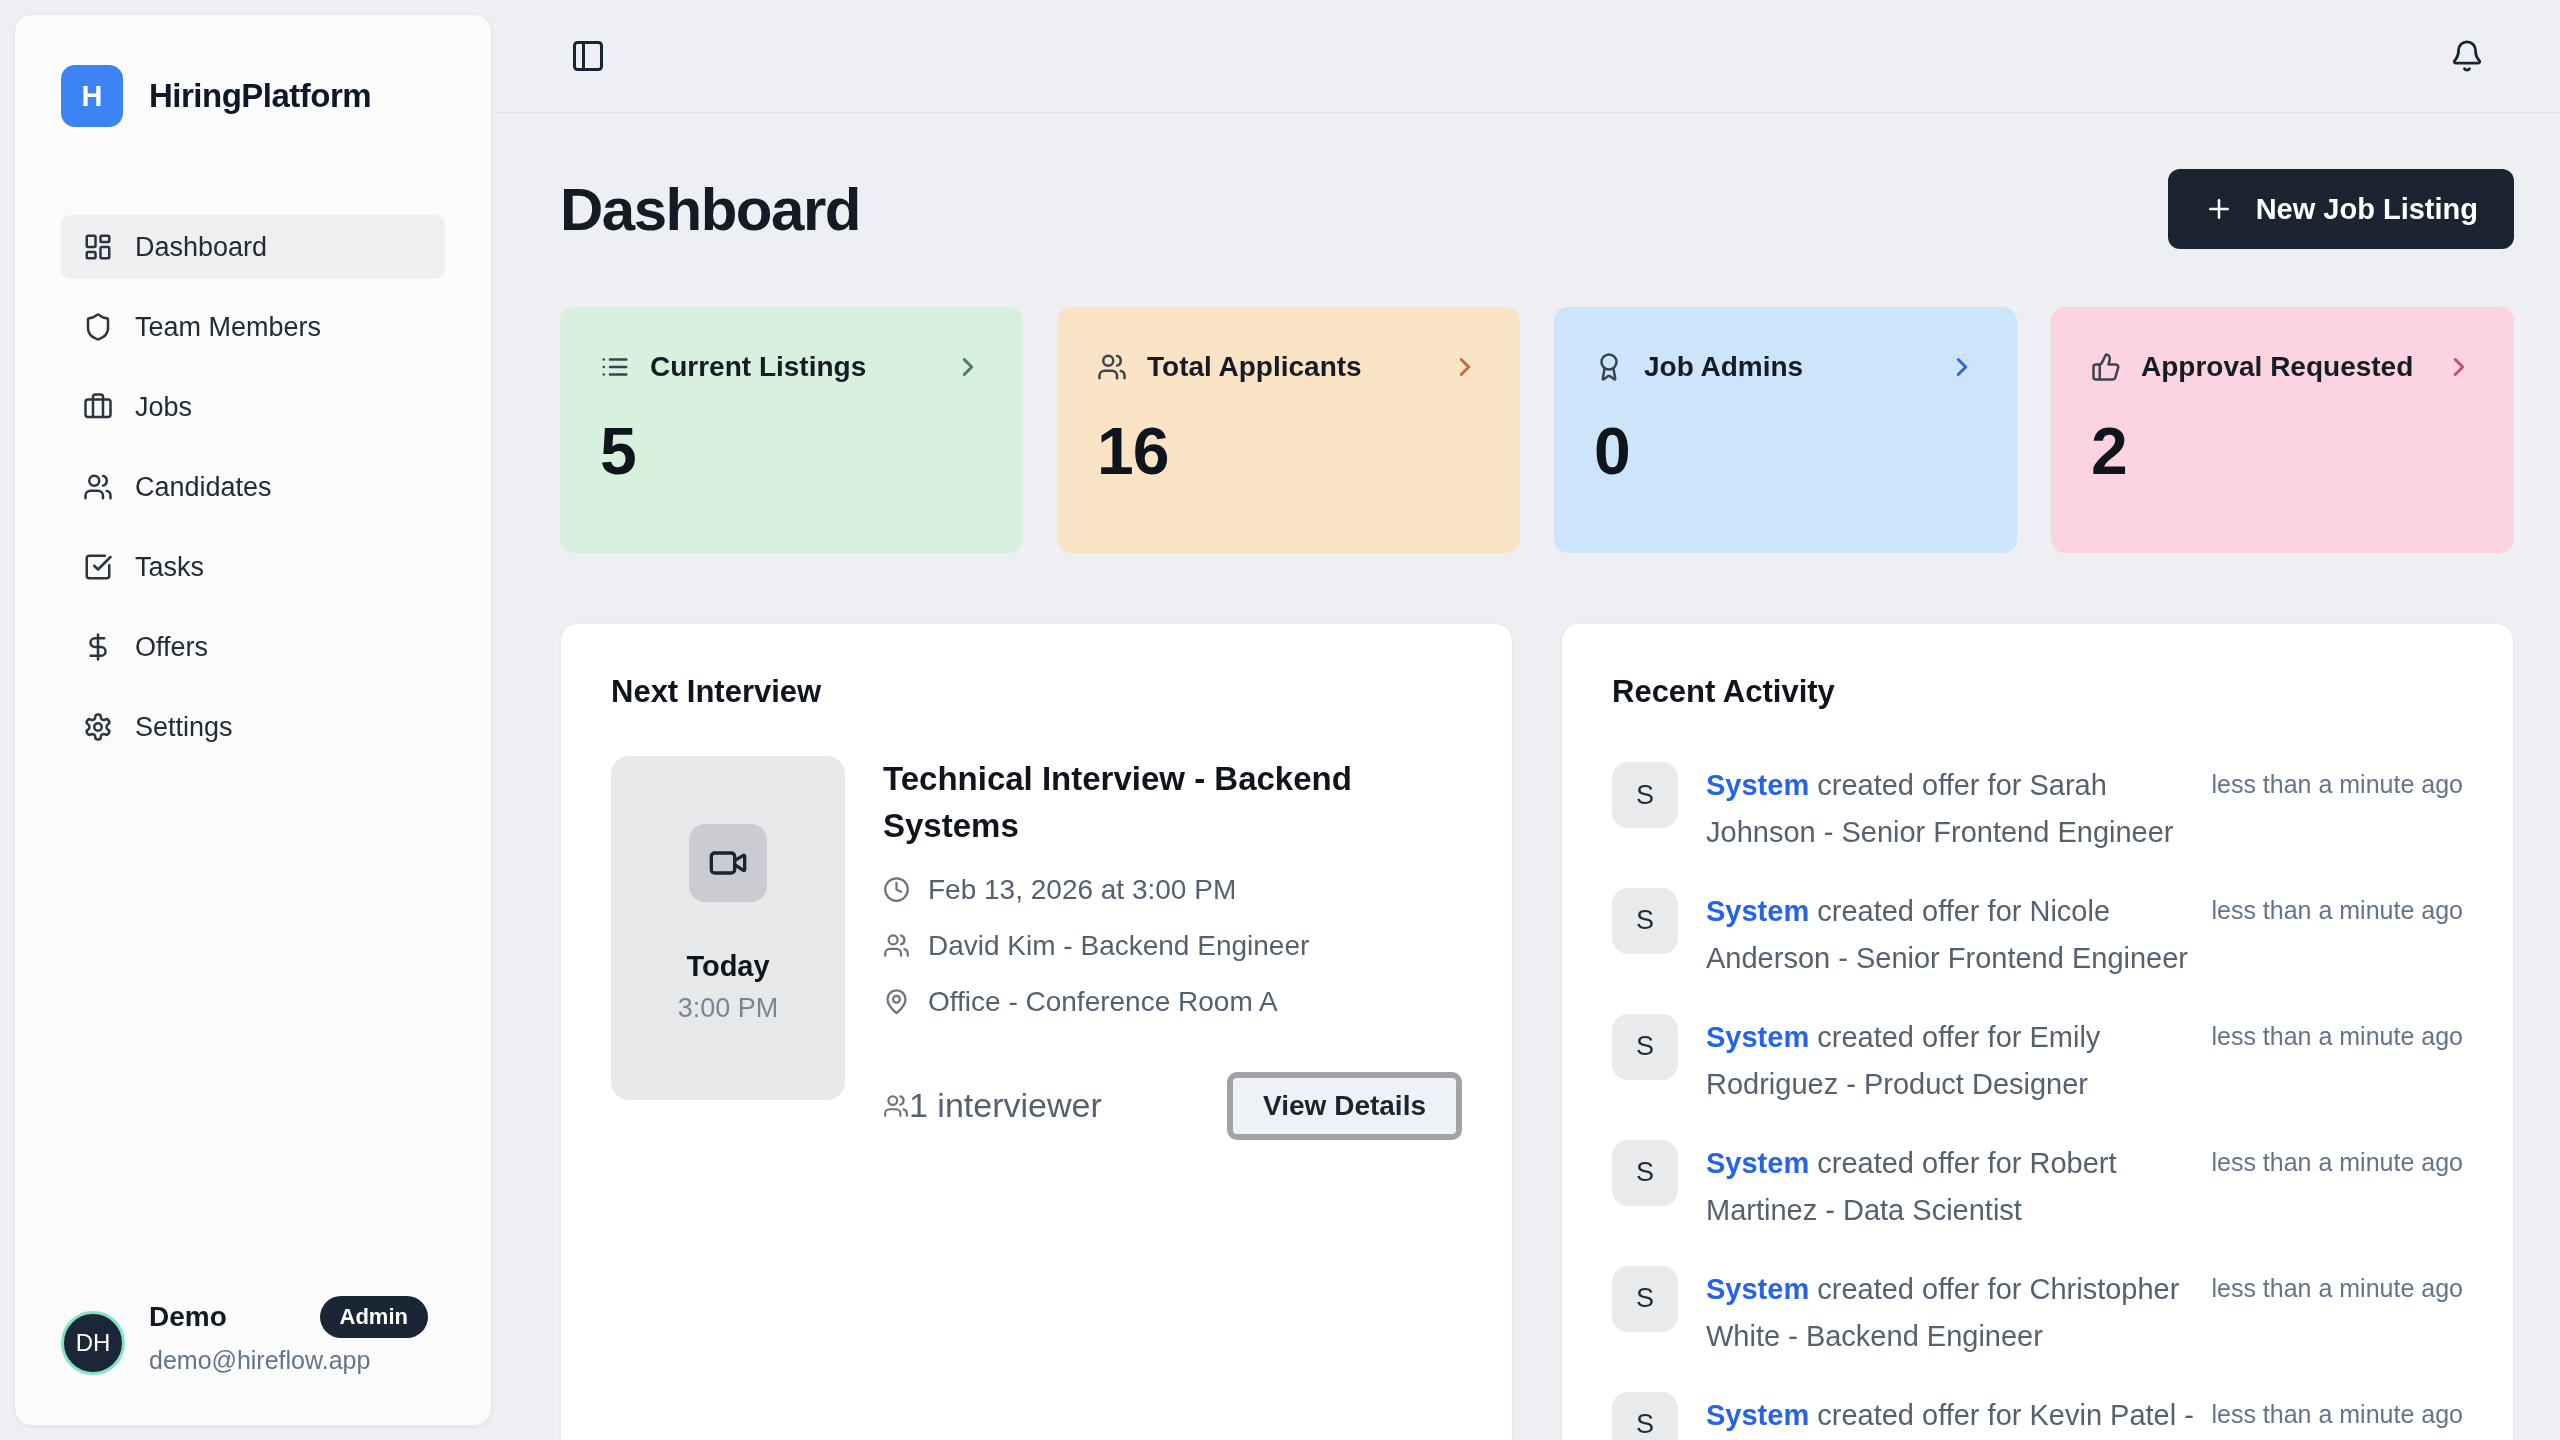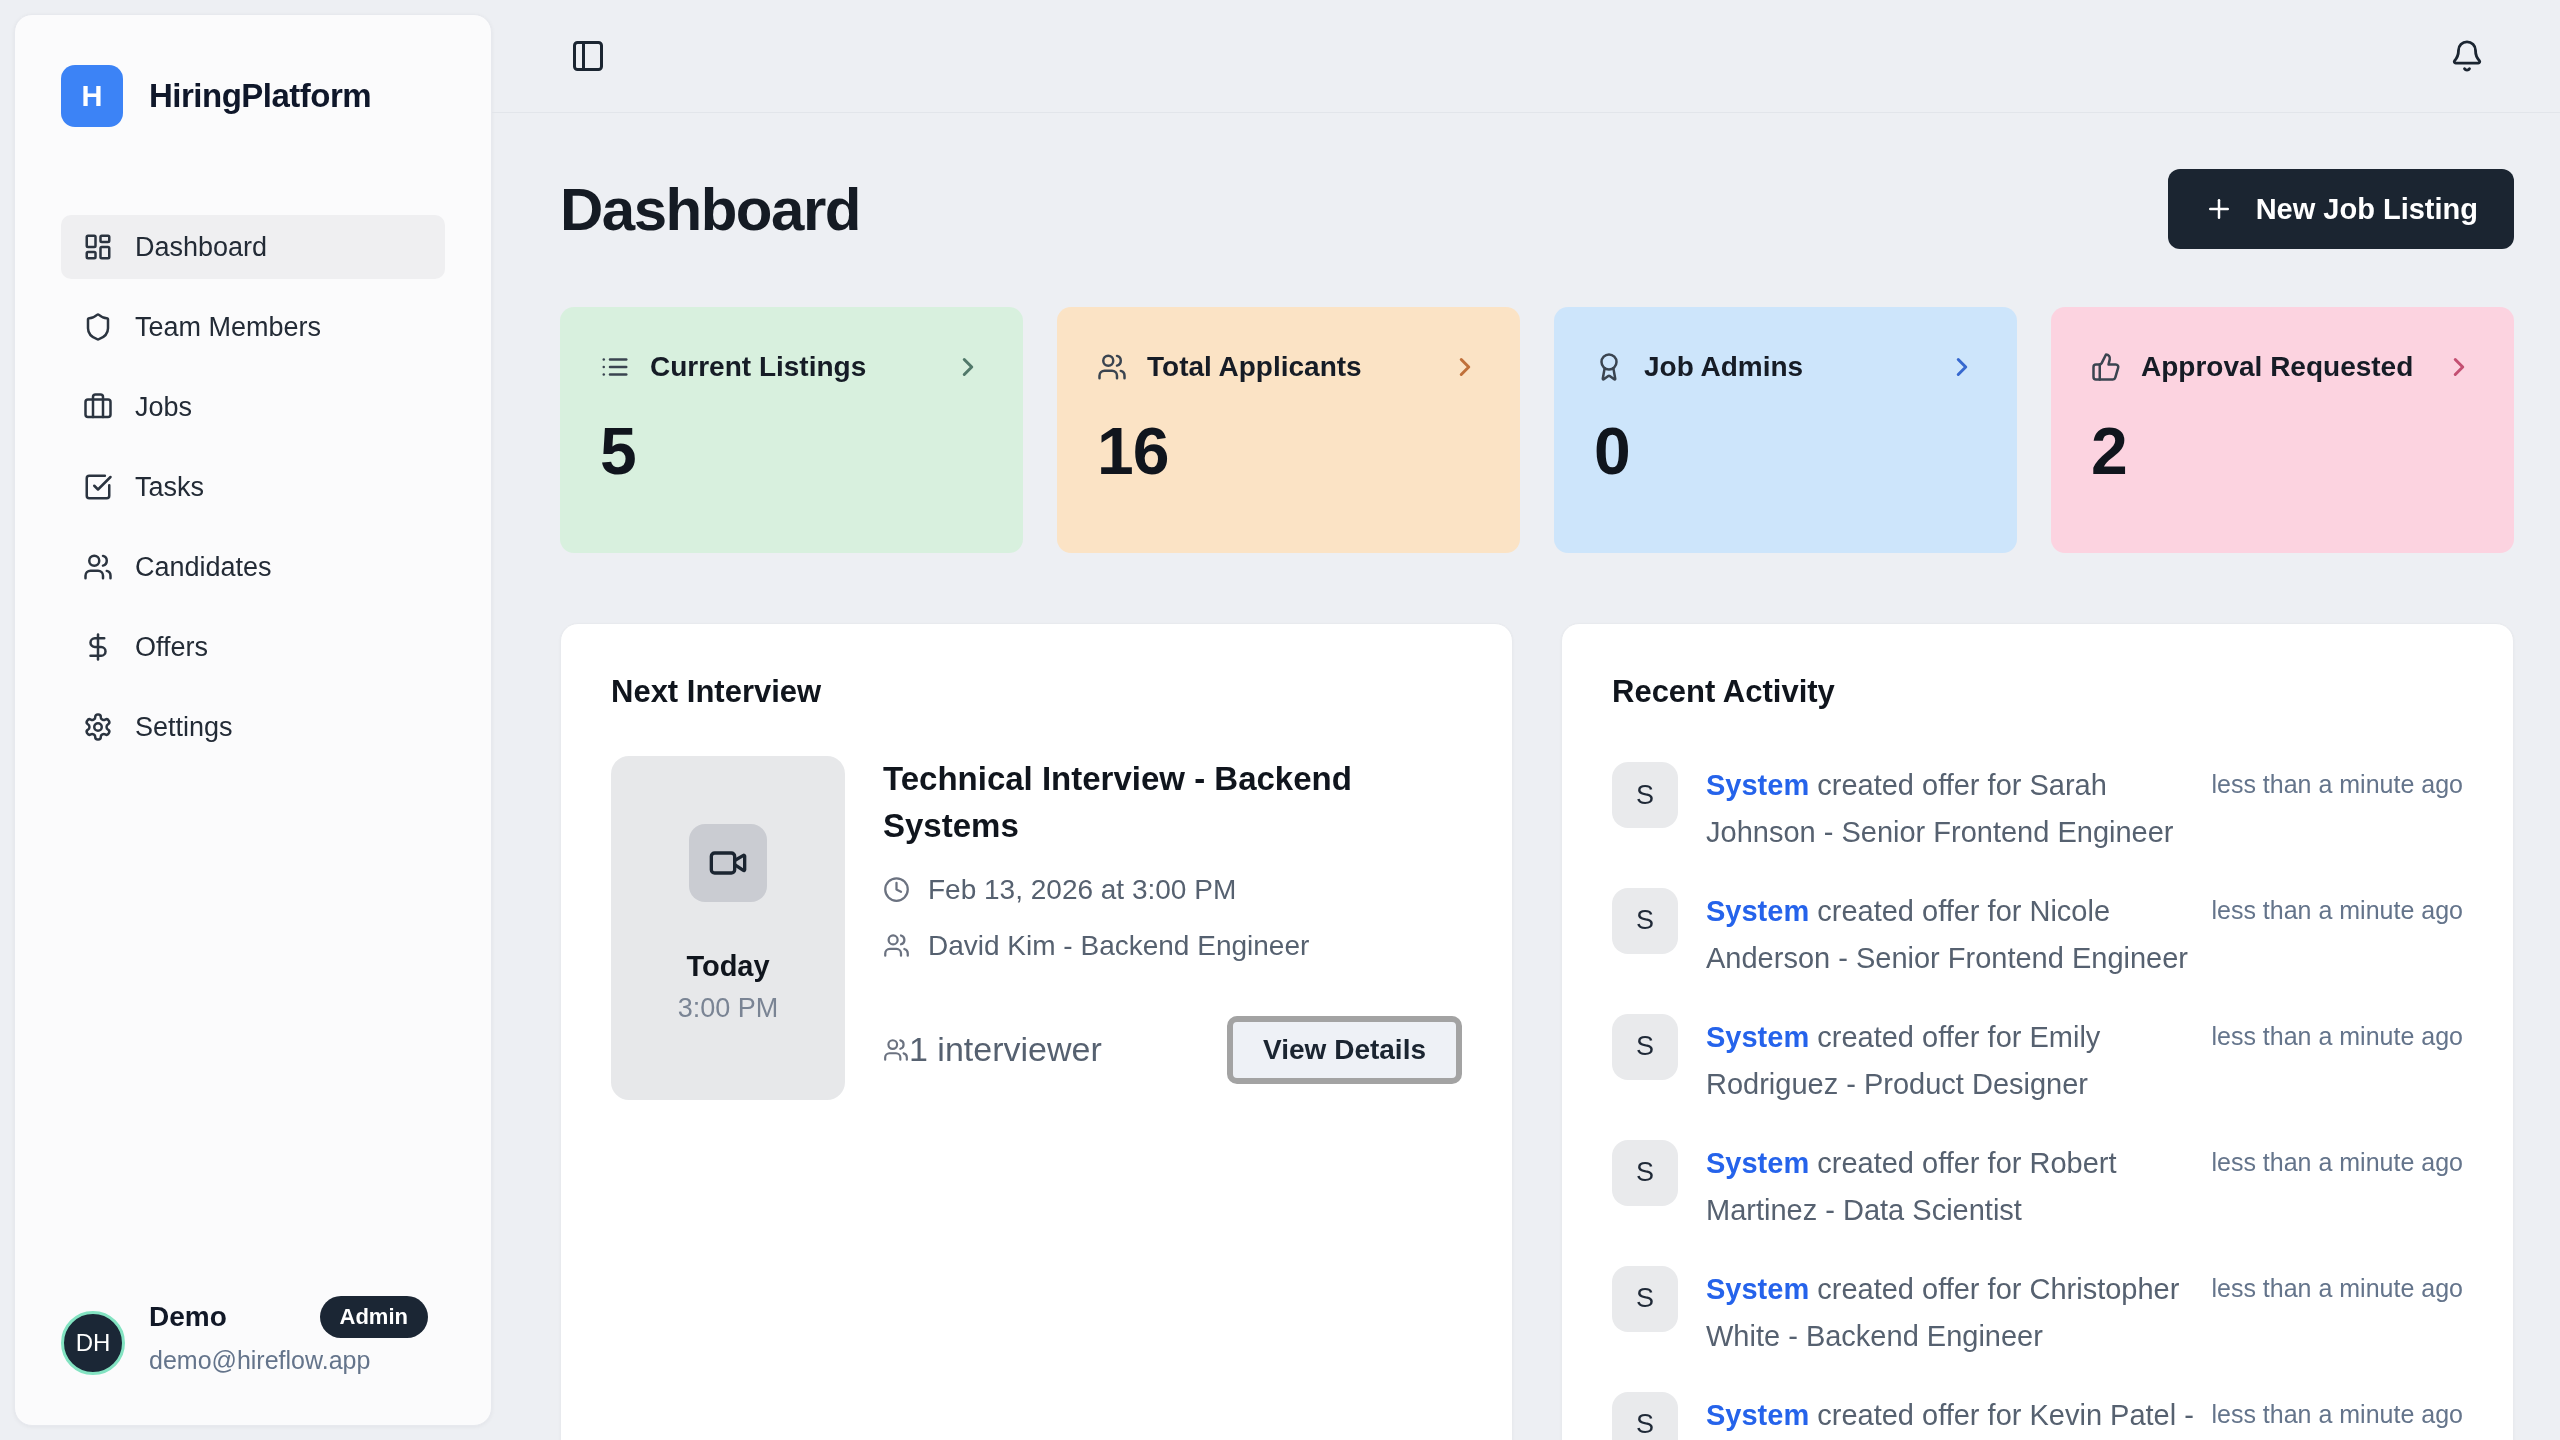--- a/index.html
+++ b/index.html
@@ -170,36 +170,36 @@
         <svg width="30" height="30" viewBox="0 0 24 24" fill="none" stroke="currentColor" stroke-width="2" stroke-linecap="round" stroke-linejoin="round">
             <path d="M16 20V4a2 2 0 0 0-2-2h-4a2 2 0 0 0-2 2v16"></path>
             <rect width="20" height="14" x="2" y="6" rx="2"></rect>
           </svg>
       </span>
       <span>Jobs</span>
     </div>
     <div class="nav-item">
       <span class="ic">
         <svg width="30" height="30" viewBox="0 0 24 24" fill="none" stroke="currentColor" stroke-width="2" stroke-linecap="round" stroke-linejoin="round">
-            <path d="M21 10.5V19a2 2 0 0 1-2 2H5a2 2 0 0 1-2-2V5a2 2 0 0 1 2-2h12.5"></path>
-            <path d="m9 11 3 3L22 4"></path>
-          </svg>
-      </span>
-      <span>Tasks</span>
-    </div>
-    <div class="nav-item">
-      <span class="ic">
-        <svg width="30" height="30" viewBox="0 0 24 24" fill="none" stroke="currentColor" stroke-width="2" stroke-linecap="round" stroke-linejoin="round">
             <path d="M16 21v-2a4 4 0 0 0-4-4H6a4 4 0 0 0-4 4v2"></path>
             <circle cx="9" cy="7" r="4"></circle>
             <path d="M22 21v-2a4 4 0 0 0-3-3.87"></path>
             <path d="M16 3.13a4 4 0 0 1 0 7.75"></path>
           </svg>
       </span>
       <span>Candidates</span>
+    </div>
+    <div class="nav-item">
+      <span class="ic">
+        <svg width="30" height="30" viewBox="0 0 24 24" fill="none" stroke="currentColor" stroke-width="2" stroke-linecap="round" stroke-linejoin="round">
+            <path d="M21 10.5V19a2 2 0 0 1-2 2H5a2 2 0 0 1-2-2V5a2 2 0 0 1 2-2h12.5"></path>
+            <path d="m9 11 3 3L22 4"></path>
+          </svg>
+      </span>
+      <span>Tasks</span>
     </div>
     <div class="nav-item">
       <span class="ic">
         <svg width="30" height="30" viewBox="0 0 24 24" fill="none" stroke="currentColor" stroke-width="2" stroke-linecap="round" stroke-linejoin="round">
             <line x1="12" x2="12" y1="2" y2="22"></line>
             <path d="M17 5H9.5a3.5 3.5 0 0 0 0 7h5a3.5 3.5 0 0 1 0 7H6"></path>
           </svg>
       </span>
       <span>Offers</span>
     </div>
@@ -372,20 +372,29 @@
             <span class="ic">
               <svg width="27" height="27" viewBox="0 0 24 24" fill="none" stroke="currentColor" stroke-width="2" stroke-linecap="round" stroke-linejoin="round">
                   <path d="M16 21v-2a4 4 0 0 0-4-4H6a4 4 0 0 0-4 4v2"></path>
                   <circle cx="9" cy="7" r="4"></circle>
                   <path d="M22 21v-2a4 4 0 0 0-3-3.87"></path>
                   <path d="M16 3.13a4 4 0 0 1 0 7.75"></path>
                 </svg>
             </span>
             <span>David Kim - Backend Engineer</span>
           </div>
+          <div class="iv-meta">
+            <span class="ic">
+              <svg width="27" height="27" viewBox="0 0 24 24" fill="none" stroke="currentColor" stroke-width="2" stroke-linecap="round" stroke-linejoin="round">
+                  <path d="M20 10c0 4.993-5.539 10.193-7.399 11.799a1 1 0 0 1-1.202 0C9.539 20.193 4 14.993 4 10a8 8 0 0 1 16 0"></path>
+                  <circle cx="12" cy="10" r="3"></circle>
+                </svg>
+            </span>
+            <span>Office - Conference Room A</span>
+          </div>
 
           <div class="iv-bottom">
             <span class="iv-count">
               <span class="ic">
                 <svg width="26" height="26" viewBox="0 0 24 24" fill="none" stroke="currentColor" stroke-width="2" stroke-linecap="round" stroke-linejoin="round">
                     <path d="M16 21v-2a4 4 0 0 0-4-4H6a4 4 0 0 0-4 4v2"></path>
                     <circle cx="9" cy="7" r="4"></circle>
                     <path d="M22 21v-2a4 4 0 0 0-3-3.87"></path>
                     <path d="M16 3.13a4 4 0 0 1 0 7.75"></path>
                   </svg>

